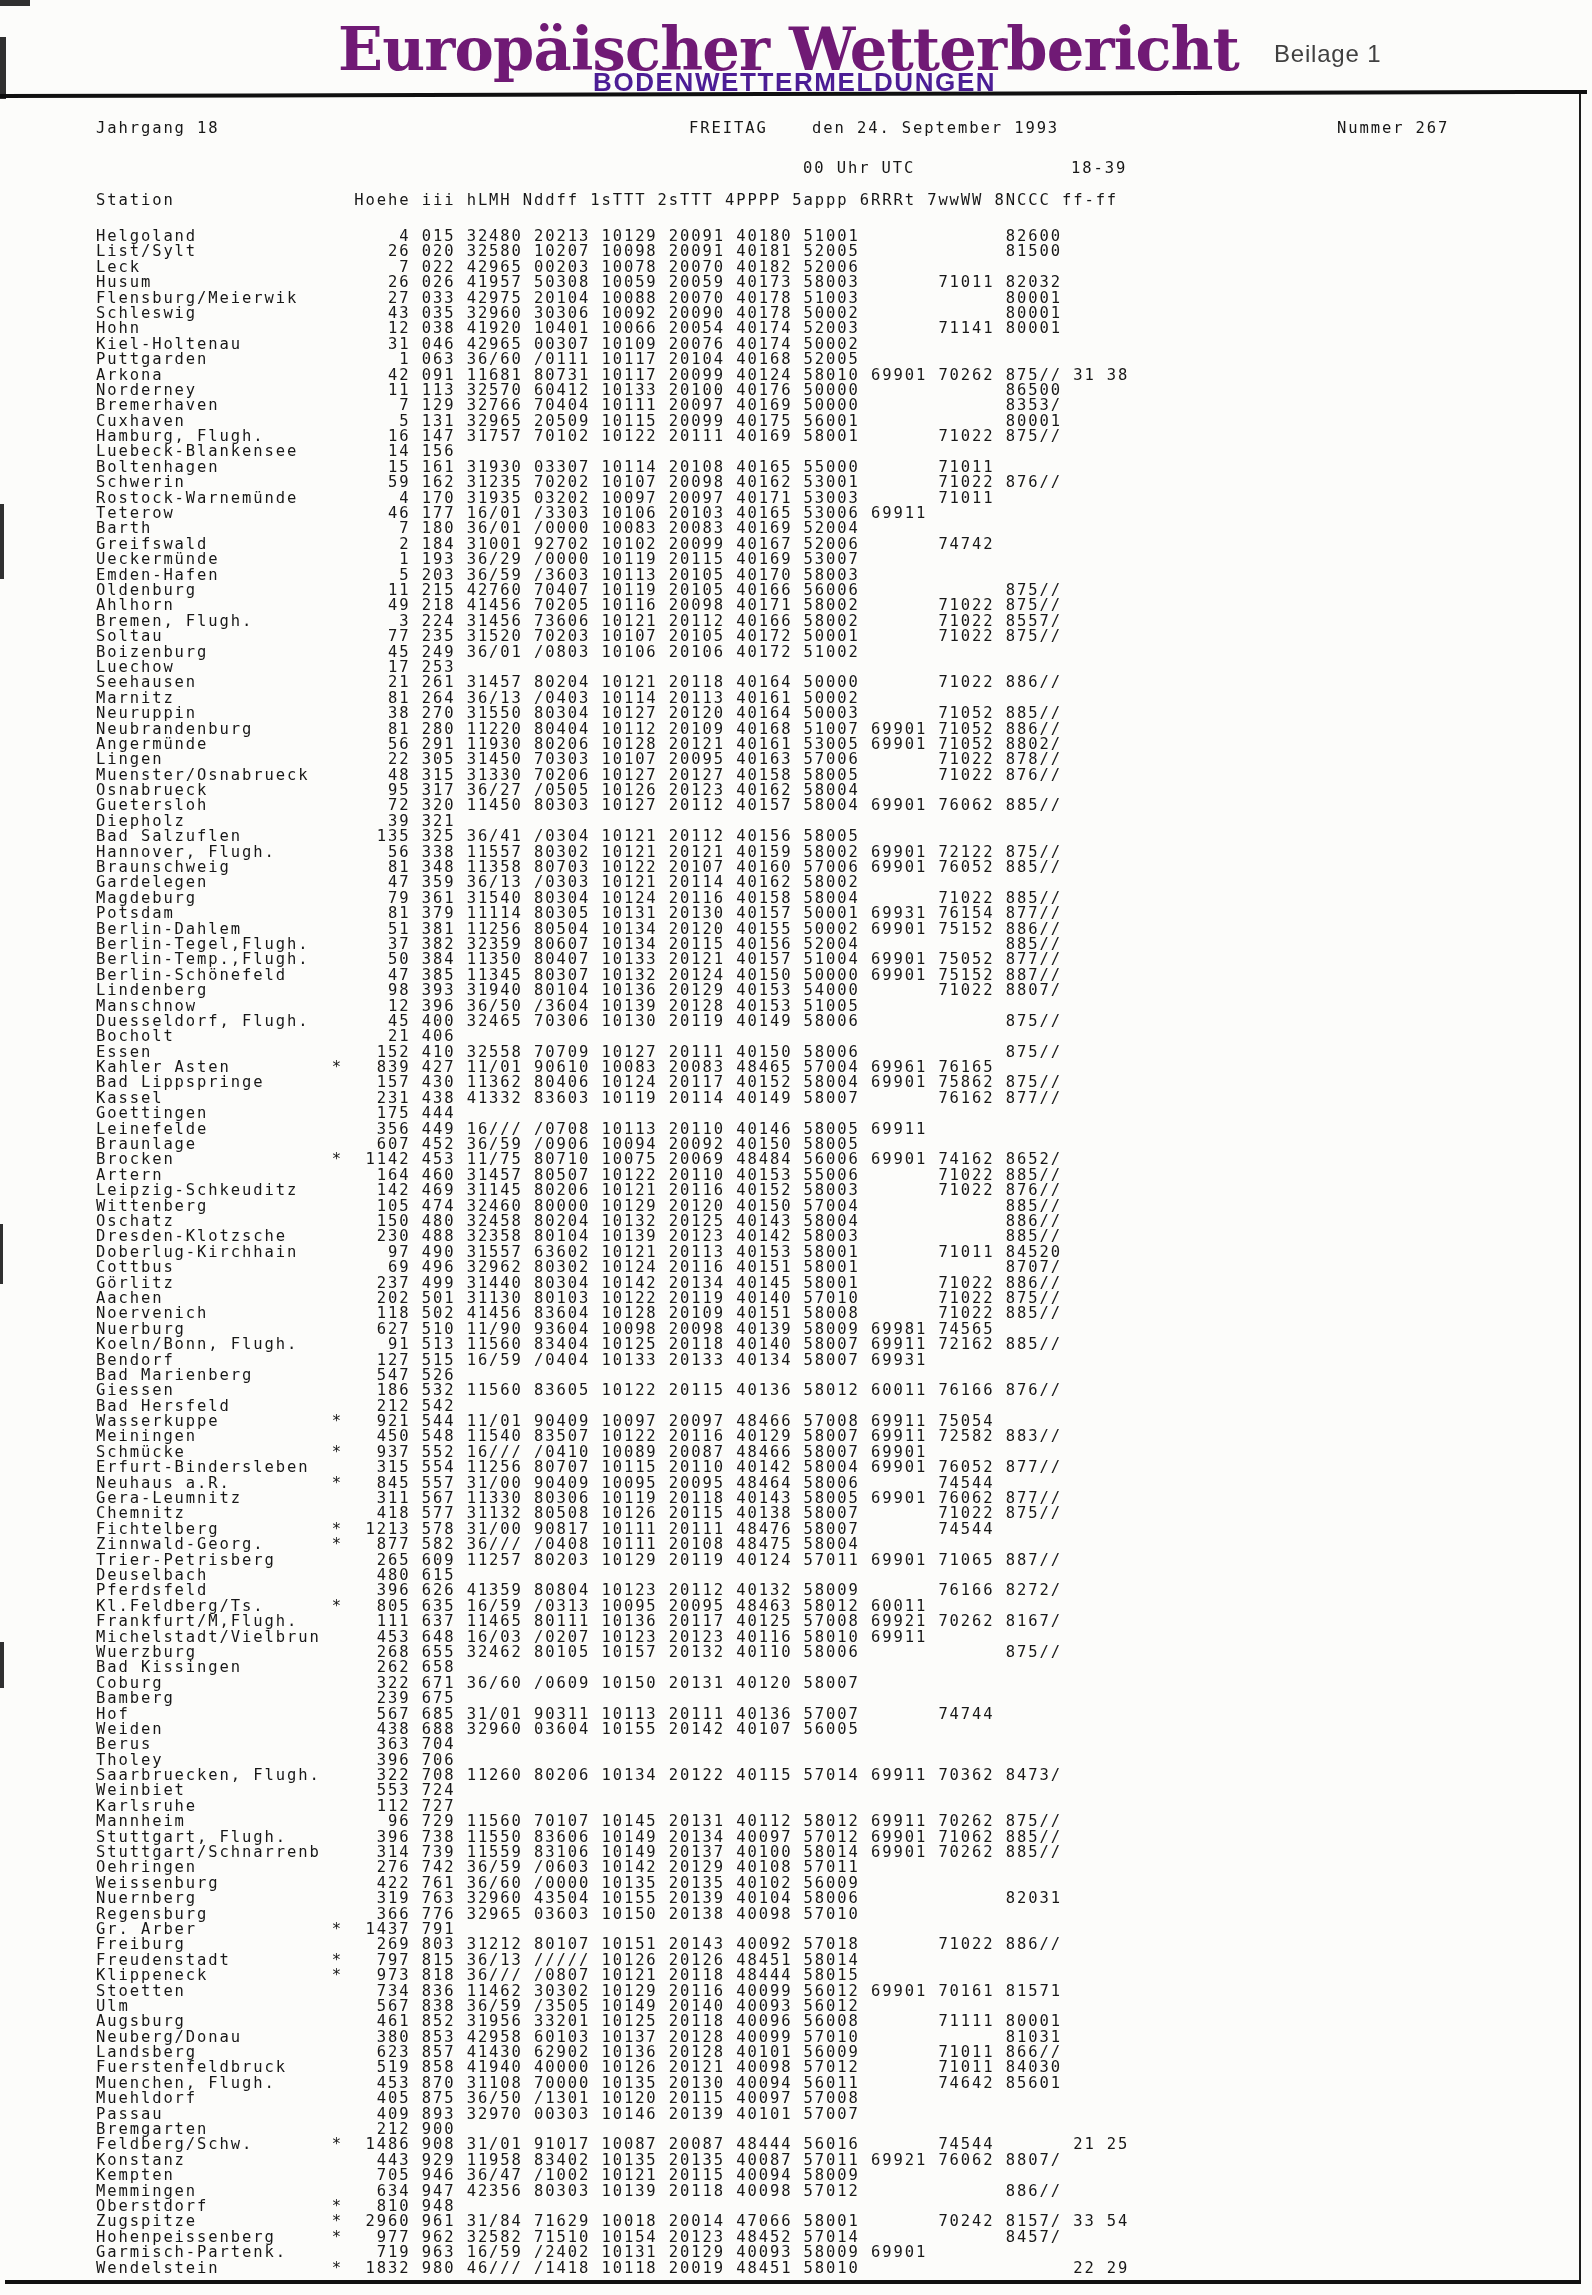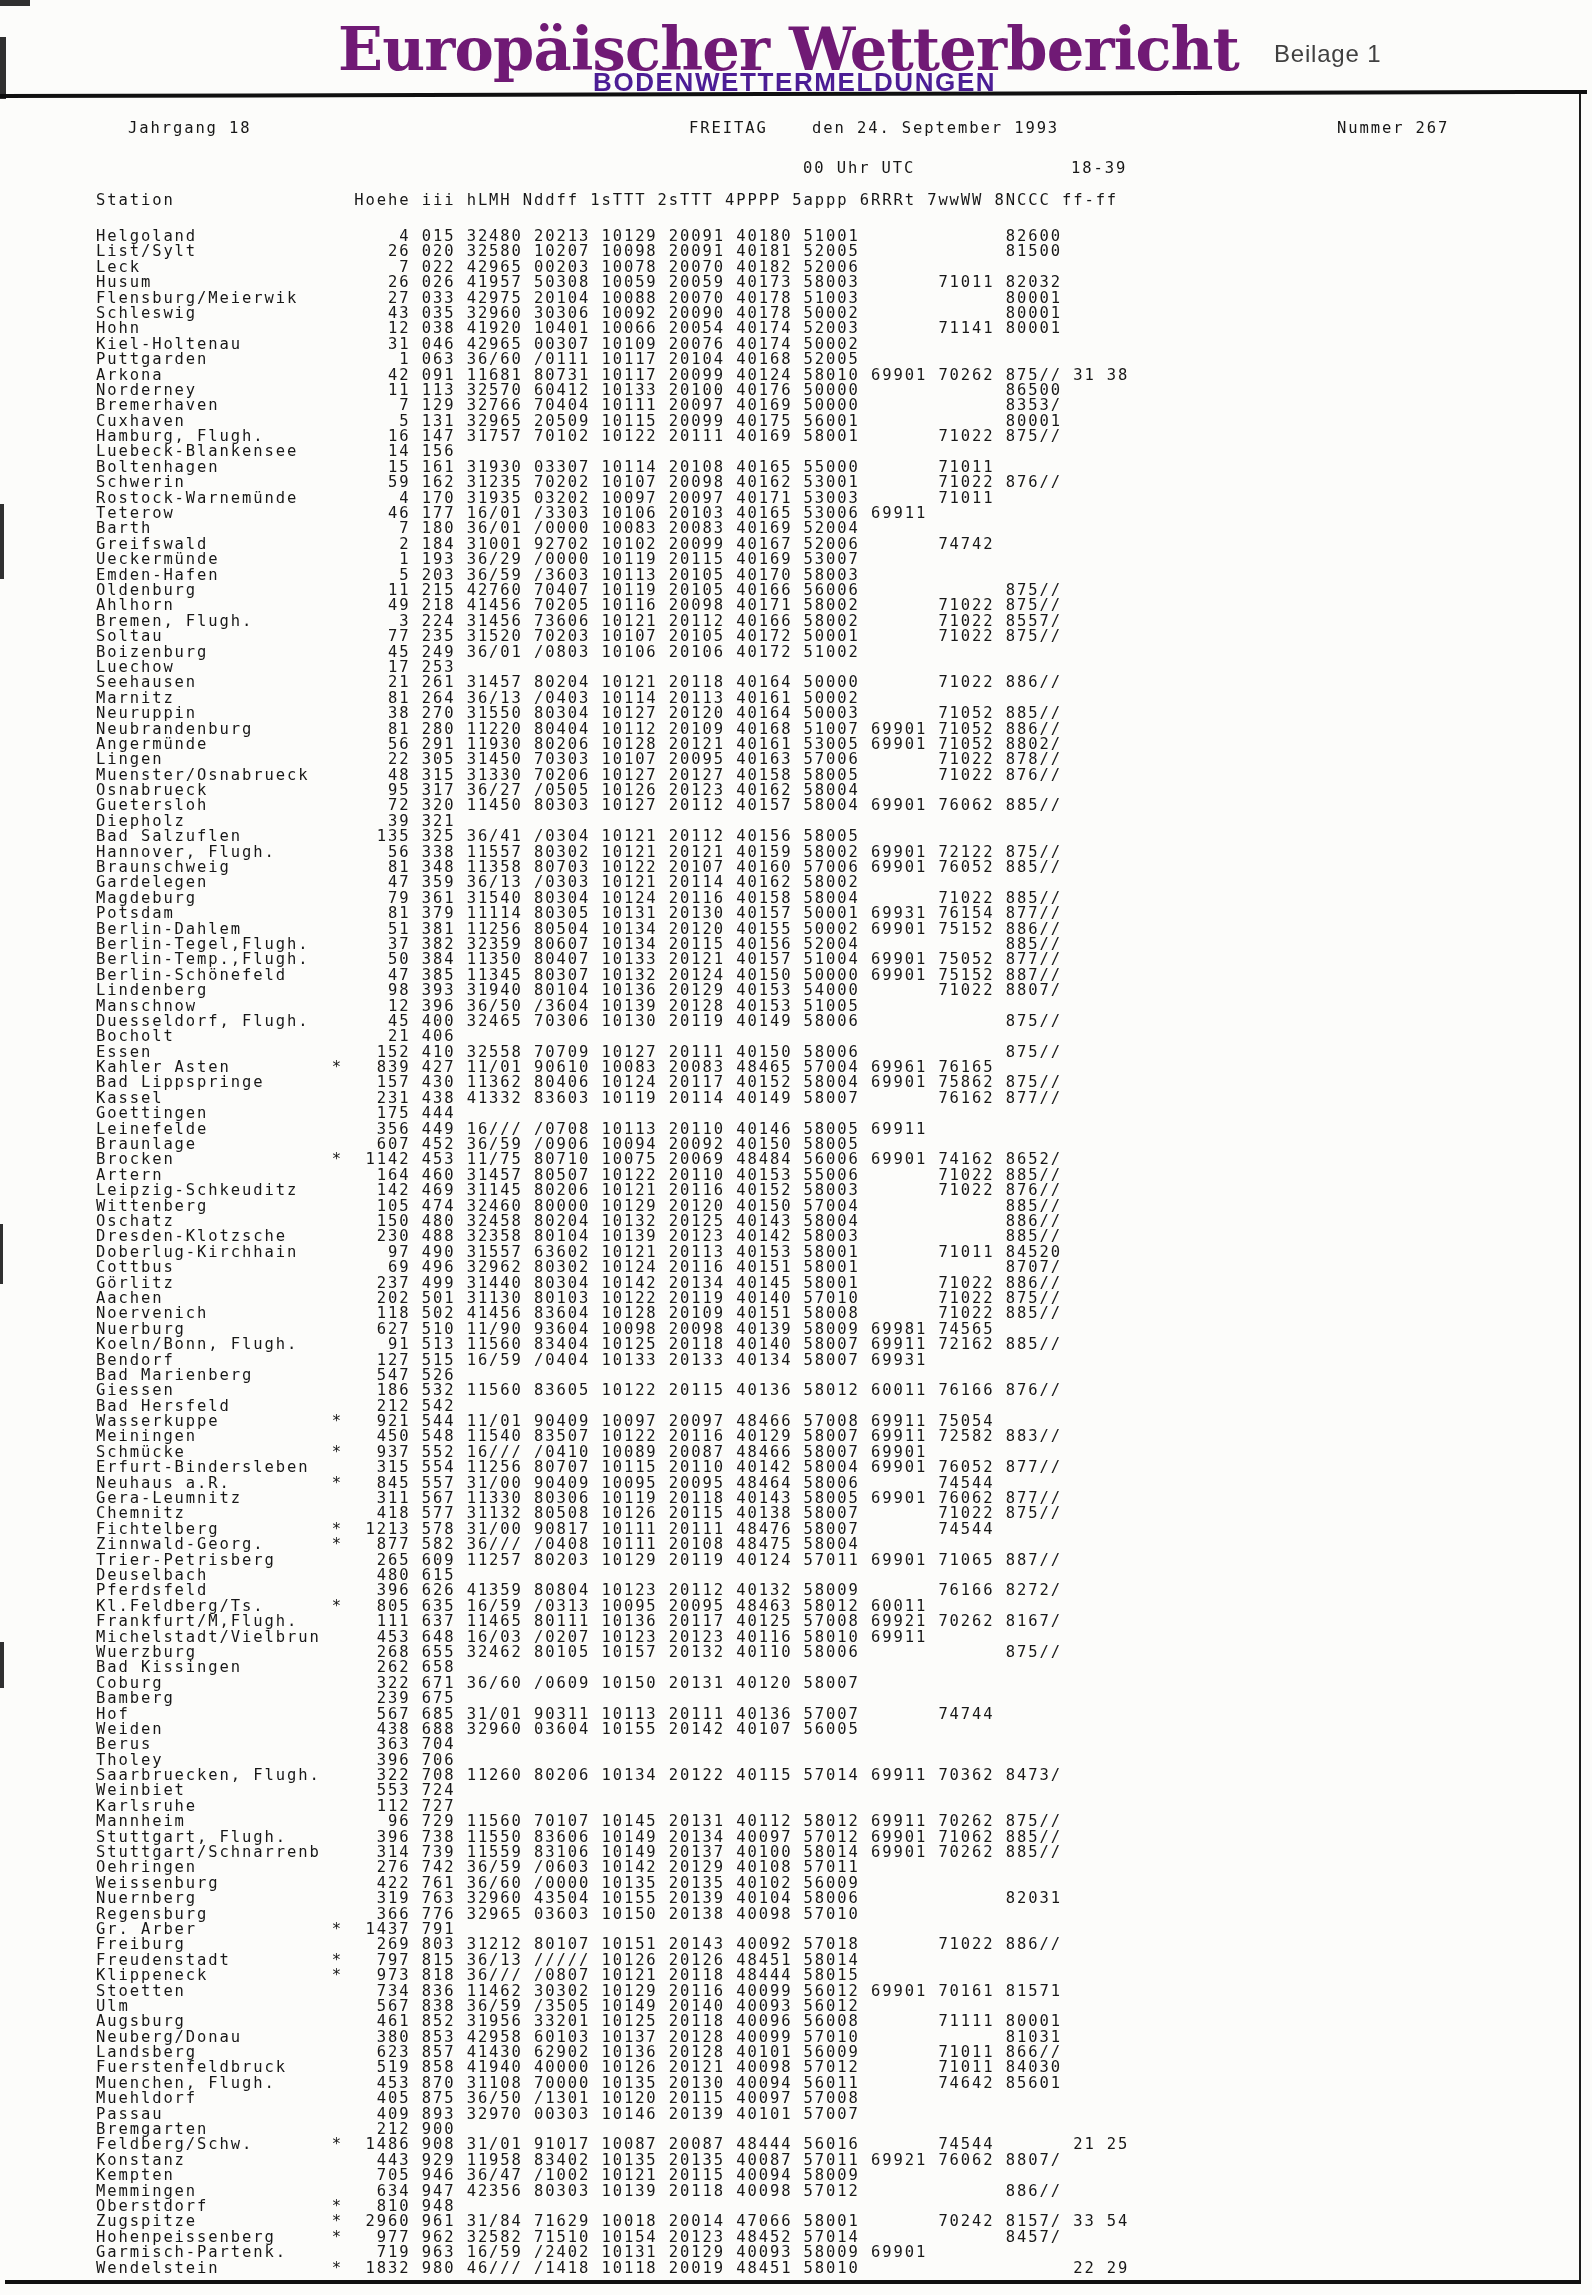--- a/index.html
+++ b/index.html
@@ -50,21 +50,21 @@
 </head>
 <body>
 
 <div class="page">
 
   <h1 class="masthead-title">Europäischer Wetterbericht</h1>
   <div class="masthead-annex">Beilage 1</div>
   <div class="masthead-subtitle">BODENWETTERMELDUNGEN</div>
   <div class="rule-top"></div>
 
-  <div class="abs mono" style="left:96px;top:121px;margin-left:32px;">Jahrgang 18</div>
+  <div class="abs mono" style="left:96px;top:121px;">Jahrgang 18</div>
   <div class="abs mono" style="left:689px;top:121px;">FREITAG</div>
   <div class="abs mono" style="left:812px;top:121px;">den 24. September 1993</div>
   <div class="abs mono" style="left:1337px;top:121px;">Nummer 267</div>
   <div class="abs mono" style="left:803px;top:161px;">00 Uhr UTC</div>
   <div class="abs mono" style="left:1071px;top:161px;">18-39</div>
 
   <pre class="colhead mono" style="top:193px;">Station                Hoehe iii hLMH Nddff 1sTTT 2sTTT 4PPPP 5appp 6RRRt 7wwWW 8NCCC ff-ff</pre>
 
   <div class="rows mono"><div class="trow">Helgoland                  4 015 32480 20213 10129 20091 40180 51001             82600      </div><div class="trow">List/Sylt                 26 020 32580 10207 10098 20091 40181 52005             81500      </div><div class="trow">Leck                       7 022 42965 00203 10078 20070 40182 52006                        </div><div class="trow">Husum                     26 026 41957 50308 10059 20059 40173 58003       71011 82032      </div><div class="trow">Flensburg/Meierwik        27 033 42975 20104 10088 20070 40178 51003             80001      </div><div class="trow">Schleswig                 43 035 32960 30306 10092 20090 40178 50002             80001      </div><div class="trow">Hohn                      12 038 41920 10401 10066 20054 40174 52003       71141 80001      </div><div class="trow">Kiel-Holtenau             31 046 42965 00307 10109 20076 40174 50002                        </div><div class="trow">Puttgarden                 1 063 36/60 /0111 10117 20104 40168 52005                        </div><div class="trow">Arkona                    42 091 11681 80731 10117 20099 40124 58010 69901 70262 875// 31 38</div><div class="trow">Norderney                 11 113 32570 60412 10133 20100 40176 50000             86500      </div><div class="trow">Bremerhaven                7 129 32766 70404 10111 20097 40169 50000             8353/      </div><div class="trow">Cuxhaven                   5 131 32965 20509 10115 20099 40175 56001             80001      </div><div class="trow">Hamburg, Flugh.           16 147 31757 70102 10122 20111 40169 58001       71022 875//      </div><div class="trow">Luebeck-Blankensee        14 156                                                            </div><div class="trow">Boltenhagen               15 161 31930 03307 10114 20108 40165 55000       71011            </div><div class="trow">Schwerin                  59 162 31235 70202 10107 20098 40162 53001       71022 876//      </div><div class="trow">Rostock-Warnemünde         4 170 31935 03202 10097 20097 40171 53003       71011            </div><div class="trow">Teterow                   46 177 16/01 /3303 10106 20103 40165 53006 69911                  </div><div class="trow">Barth                      7 180 36/01 /0000 10083 20083 40169 52004                        </div><div class="trow">Greifswald                 2 184 31001 92702 10102 20099 40167 52006       74742            </div><div class="trow">Ueckermünde                1 193 36/29 /0000 10119 20115 40169 53007                        </div><div class="trow">Emden-Hafen                5 203 36/59 /3603 10113 20105 40170 58003                        </div><div class="trow">Oldenburg                 11 215 42760 70407 10119 20105 40166 56006             875//      </div><div class="trow">Ahlhorn                   49 218 41456 70205 10116 20098 40171 58002       71022 875//      </div><div class="trow">Bremen, Flugh.             3 224 31456 73606 10121 20112 40166 58002       71022 8557/      </div><div class="trow">Soltau                    77 235 31520 70203 10107 20105 40172 50001       71022 875//      </div><div class="trow">Boizenburg                45 249 36/01 /0803 10106 20106 40172 51002                        </div><div class="trow">Luechow                   17 253                                                            </div><div class="trow">Seehausen                 21 261 31457 80204 10121 20118 40164 50000       71022 886//      </div><div class="trow">Marnitz                   81 264 36/13 /0403 10114 20113 40161 50002                        </div><div class="trow">Neuruppin                 38 270 31550 80304 10127 20120 40164 50003       71052 885//      </div><div class="trow">Neubrandenburg            81 280 11220 80404 10112 20109 40168 51007 69901 71052 886//      </div><div class="trow">Angermünde                56 291 11930 80206 10128 20121 40161 53005 69901 71052 8802/      </div><div class="trow">Lingen                    22 305 31450 70303 10107 20095 40163 57006       71022 878//      </div><div class="trow">Muenster/Osnabrueck       48 315 31330 70206 10127 20127 40158 58005       71022 876//      </div><div class="trow">Osnabrueck                95 317 36/27 /0505 10126 20123 40162 58004                        </div><div class="trow">Guetersloh                72 320 11450 80303 10127 20112 40157 58004 69901 76062 885//      </div><div class="trow">Diepholz                  39 321                                                            </div><div class="trow">Bad Salzuflen            135 325 36/41 /0304 10121 20112 40156 58005                        </div><div class="trow">Hannover, Flugh.          56 338 11557 80302 10121 20121 40159 58002 69901 72122 875//      </div><div class="trow">Braunschweig              81 348 11358 80703 10122 20107 40160 57006 69901 76052 885//      </div><div class="trow">Gardelegen                47 359 36/13 /0303 10121 20114 40162 58002                        </div><div class="trow">Magdeburg                 79 361 31540 80304 10124 20116 40158 58004       71022 885//      </div><div class="trow">Potsdam                   81 379 11114 80305 10131 20130 40157 50001 69931 76154 877//      </div><div class="trow">Berlin-Dahlem             51 381 11256 80504 10134 20120 40155 50002 69901 75152 886//      </div><div class="trow">Berlin-Tegel,Flugh.       37 382 32359 80607 10134 20115 40156 52004             885//      </div><div class="trow">Berlin-Temp.,Flugh.       50 384 11350 80407 10133 20121 40157 51004 69901 75052 877//      </div><div class="trow">Berlin-Schönefeld         47 385 11345 80307 10132 20124 40150 50000 69901 75152 887//      </div><div class="trow">Lindenberg                98 393 31940 80104 10136 20129 40153 54000       71022 8807/      </div><div class="trow">Manschnow                 12 396 36/50 /3604 10139 20128 40153 51005                        </div><div class="trow">Duesseldorf, Flugh.       45 400 32465 70306 10130 20119 40149 58006             875//      </div><div class="trow">Bocholt                   21 406                                                            </div><div class="trow">Essen                    152 410 32558 70709 10127 20111 40150 58006             875//      </div><div class="trow">Kahler Asten         *   839 427 11/01 90610 10083 20083 48465 57004 69961 76165            </div><div class="trow">Bad Lippspringe          157 430 11362 80406 10124 20117 40152 58004 69901 75862 875//      </div><div class="trow">Kassel                   231 438 41332 83603 10119 20114 40149 58007       76162 877//      </div><div class="trow">Goettingen               175 444                                                            </div><div class="trow">Leinefelde               356 449 16/// /0708 10113 20110 40146 58005 69911                  </div><div class="trow">Braunlage                607 452 36/59 /0906 10094 20092 40150 58005                        </div><div class="trow">Brocken              *  1142 453 11/75 80710 10075 20069 48484 56006 69901 74162 8652/      </div><div class="trow">Artern                   164 460 31457 80507 10122 20110 40153 55006       71022 885//      </div><div class="trow">Leipzig-Schkeuditz       142 469 31145 80206 10121 20116 40152 58003       71022 876//      </div><div class="trow">Wittenberg               105 474 32460 80000 10129 20120 40150 57004             885//      </div><div class="trow">Oschatz                  150 480 32458 80204 10132 20125 40143 58004             886//      </div><div class="trow">Dresden-Klotzsche        230 488 32358 80104 10139 20123 40142 58003             885//      </div><div class="trow">Doberlug-Kirchhain        97 490 31557 63602 10121 20113 40153 58001       71011 84520      </div><div class="trow">Cottbus                   69 496 32962 80302 10124 20116 40151 58001             8707/      </div><div class="trow">Görlitz                  237 499 31440 80304 10142 20134 40145 58001       71022 886//      </div><div class="trow">Aachen                   202 501 31130 80103 10122 20119 40140 57010       71022 875//      </div><div class="trow">Noervenich               118 502 41456 83604 10128 20109 40151 58008       71022 885//      </div><div class="trow">Nuerburg                 627 510 11/90 93604 10098 20098 40139 58009 69981 74565            </div><div class="trow">Koeln/Bonn, Flugh.        91 513 11560 83404 10125 20118 40140 58007 69911 72162 885//      </div><div class="trow">Bendorf                  127 515 16/59 /0404 10133 20133 40134 58007 69931                  </div><div class="trow">Bad Marienberg           547 526                                                            </div><div class="trow">Giessen                  186 532 11560 83605 10122 20115 40136 58012 60011 76166 876//      </div><div class="trow">Bad Hersfeld             212 542                                                            </div><div class="trow">Wasserkuppe          *   921 544 11/01 90409 10097 20097 48466 57008 69911 75054            </div><div class="trow">Meiningen                450 548 11540 83507 10122 20116 40129 58007 69911 72582 883//      </div><div class="trow">Schmücke             *   937 552 16/// /0410 10089 20087 48466 58007 69901                  </div><div class="trow">Erfurt-Bindersleben      315 554 11256 80707 10115 20110 40142 58004 69901 76052 877//      </div><div class="trow">Neuhaus a.R.         *   845 557 31/00 90409 10095 20095 48464 58006       74544            </div><div class="trow">Gera-Leumnitz            311 567 11330 80306 10119 20118 40143 58005 69901 76062 877//      </div><div class="trow">Chemnitz                 418 577 31132 80508 10126 20115 40138 58007       71022 875//      </div><div class="trow">Fichtelberg          *  1213 578 31/00 90817 10111 20111 48476 58007       74544            </div><div class="trow">Zinnwald-Georg.      *   877 582 36/// /0408 10111 20108 48475 58004                        </div><div class="trow">Trier-Petrisberg         265 609 11257 80203 10129 20119 40124 57011 69901 71065 887//      </div><div class="trow">Deuselbach               480 615                                                            </div><div class="trow">Pferdsfeld               396 626 41359 80804 10123 20112 40132 58009       76166 8272/      </div><div class="trow">Kl.Feldberg/Ts.      *   805 635 16/59 /0313 10095 20095 48463 58012 60011                  </div><div class="trow">Frankfurt/M,Flugh.       111 637 11465 80111 10136 20117 40125 57008 69921 70262 8167/      </div><div class="trow">Michelstadt/Vielbrun     453 648 16/03 /0207 10123 20123 40116 58010 69911                  </div><div class="trow">Wuerzburg                268 655 32462 80105 10157 20132 40110 58006             875//      </div><div class="trow">Bad Kissingen            262 658                                                            </div><div class="trow">Coburg                   322 671 36/60 /0609 10150 20131 40120 58007                        </div><div class="trow">Bamberg                  239 675                                                            </div><div class="trow">Hof                      567 685 31/01 90311 10113 20111 40136 57007       74744            </div><div class="trow">Weiden                   438 688 32960 03604 10155 20142 40107 56005                        </div><div class="trow">Berus                    363 704                                                            </div><div class="trow">Tholey                   396 706                                                            </div><div class="trow">Saarbruecken, Flugh.     322 708 11260 80206 10134 20122 40115 57014 69911 70362 8473/      </div><div class="trow">Weinbiet                 553 724                                                            </div><div class="trow">Karlsruhe                112 727                                                            </div><div class="trow">Mannheim                  96 729 11560 70107 10145 20131 40112 58012 69911 70262 875//      </div><div class="trow">Stuttgart, Flugh.        396 738 11550 83606 10149 20134 40097 57012 69901 71062 885//      </div><div class="trow">Stuttgart/Schnarrenb     314 739 11559 83106 10149 20137 40100 58014 69901 70262 885//      </div><div class="trow">Oehringen                276 742 36/59 /0603 10142 20129 40108 57011                        </div><div class="trow">Weissenburg              422 761 36/60 /0000 10135 20135 40102 56009                        </div><div class="trow">Nuernberg                319 763 32960 43504 10155 20139 40104 58006             82031      </div><div class="trow">Regensburg               366 776 32965 03603 10150 20138 40098 57010                        </div><div class="trow">Gr. Arber            *  1437 791                                                            </div><div class="trow">Freiburg                 269 803 31212 80107 10151 20143 40092 57018       71022 886//      </div><div class="trow">Freudenstadt         *   797 815 36/13 ///// 10126 20126 48451 58014                        </div><div class="trow">Klippeneck           *   973 818 36/// /0807 10121 20118 48444 58015                        </div><div class="trow">Stoetten                 734 836 11462 30302 10129 20116 40099 56012 69901 70161 81571      </div><div class="trow">Ulm                      567 838 36/59 /3505 10149 20140 40093 56012                        </div><div class="trow">Augsburg                 461 852 31956 33201 10125 20118 40096 56008       71111 80001      </div><div class="trow">Neuberg/Donau            380 853 42958 60103 10137 20128 40099 57010             81031      </div><div class="trow">Landsberg                623 857 41430 62902 10136 20128 40101 56009       71011 866//      </div><div class="trow">Fuerstenfeldbruck        519 858 41940 40000 10126 20121 40098 57012       71011 84030      </div><div class="trow">Muenchen, Flugh.         453 870 31108 70000 10135 20130 40094 56011       74642 85601      </div><div class="trow">Muehldorf                405 875 36/50 /1301 10120 20115 40097 57008                        </div><div class="trow">Passau                   409 893 32970 00303 10146 20139 40101 57007                        </div><div class="trow">Bremgarten               212 900                                                            </div><div class="trow">Feldberg/Schw.       *  1486 908 31/01 91017 10087 20087 48444 56016       74544       21 25</div><div class="trow">Konstanz                 443 929 11958 83402 10135 20135 40087 57011 69921 76062 8807/      </div><div class="trow">Kempten                  705 946 36/47 /1002 10121 20115 40094 58009                        </div><div class="trow">Memmingen                634 947 42356 80303 10139 20118 40098 57012             886//      </div><div class="trow">Oberstdorf           *   810 948                                                            </div><div class="trow">Zugspitze            *  2960 961 31/84 71629 10018 20014 47066 58001       70242 8157/ 33 54</div><div class="trow">Hohenpeissenberg     *   977 962 32582 71510 10154 20123 48452 57014             8457/      </div><div class="trow">Garmisch-Partenk.        719 963 16/59 /2402 10131 20129 40093 58009 69901                  </div><div class="trow">Wendelstein          *  1832 980 46/// /1418 10118 20019 48451 58010                   22 29</div></div>
 

